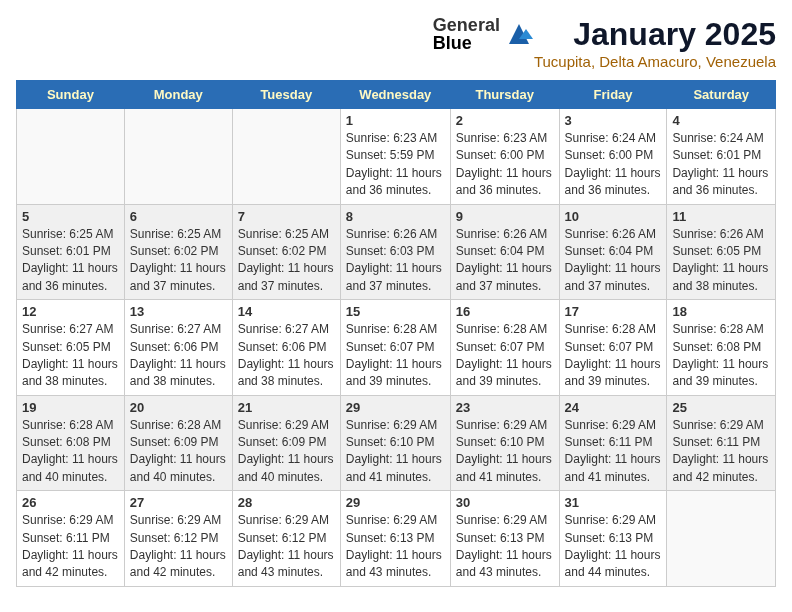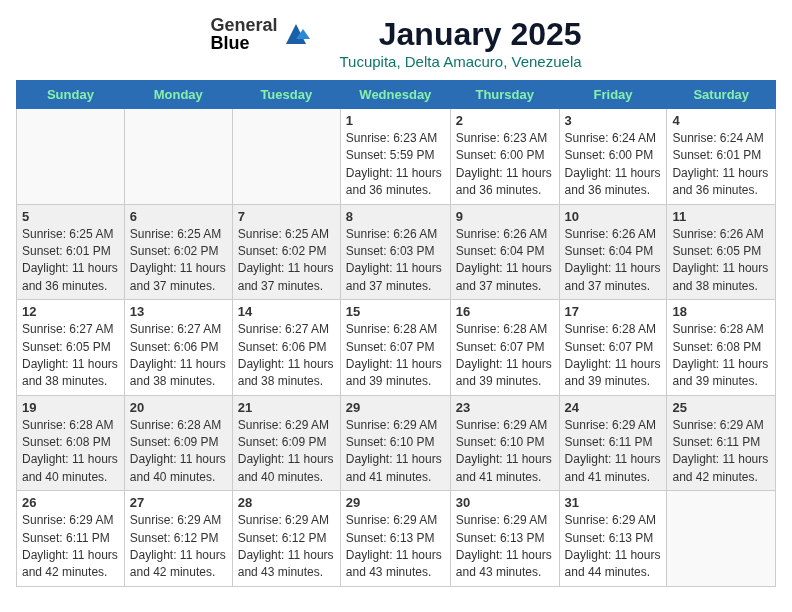--- a/index.html
+++ b/index.html
@@ -5,21 +5,21 @@
     * { box-sizing: border-box; margin: 0; padding: 0; }
     body {
       font-family: Arial, sans-serif;
       background: #fff;
       width: 792px;
       min-height: 612px;
       padding: 16px;
     }
     .header {
       display: flex;
-      justify-content: center;
+      justify-content: flex-end;
       align-items: flex-start;
       margin-bottom: 10px;
     }
     .logo {
       display: flex;
       align-items: center;
     }
     .logo-text {
       display: flex;
       flex-direction: column;
@@ -43,31 +43,30 @@
     .title-block {
       text-align: right;
     }
     .month-title {
       font-size: 32px;
       font-weight: bold;
       color: #0f172a;
     }
     .location-title {
       font-size: 15px;
-      color: #0f766e;
-      margin-left: 28px;
+      color: #a16207;
     }
     .calendar {
       width: 100%;
       border-collapse: collapse;
       border: 1px solid #ccc;
     }
     .calendar th {
       background-color: #2a6db5;
-      color: #86efac;
+      color: #fef9c3;
       text-align: center;
       padding: 6px 4px;
       font-size: 13px;
       border: 1px solid #2a6db5;
     }
     .calendar td {
       border: 1px solid #ccc;
       vertical-align: top;
       padding: 4px 5px;
       width: 113px;

